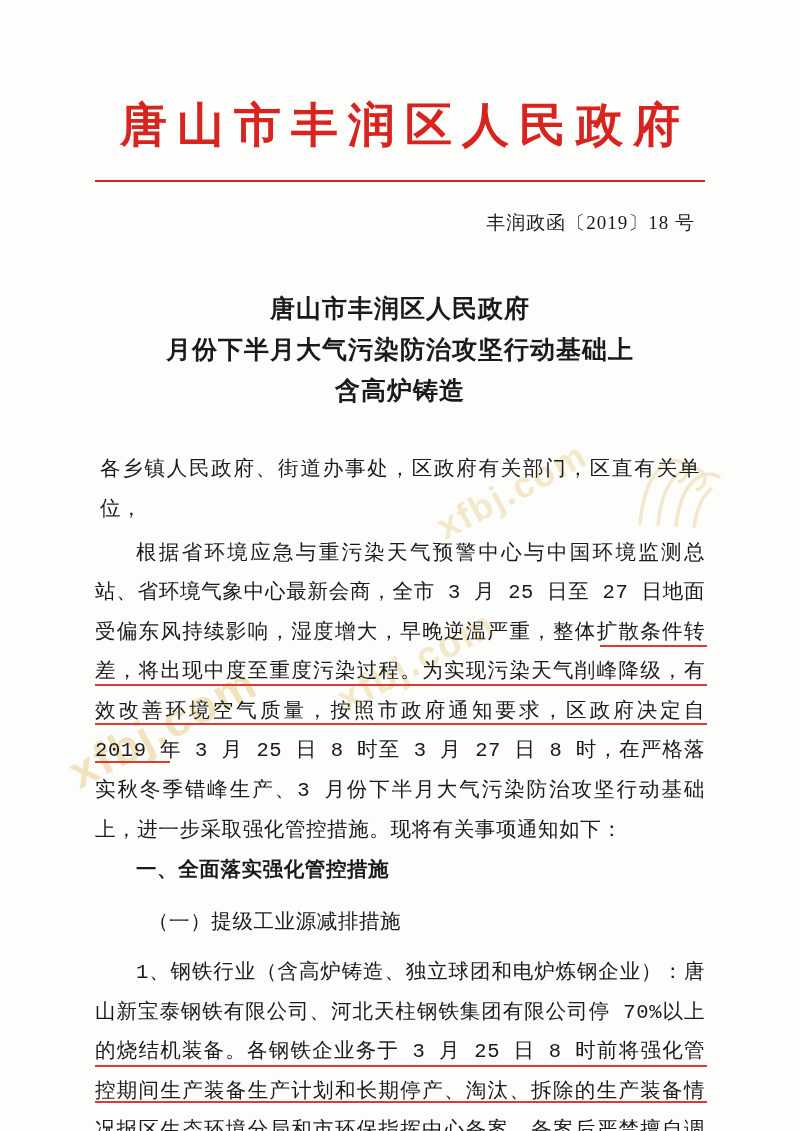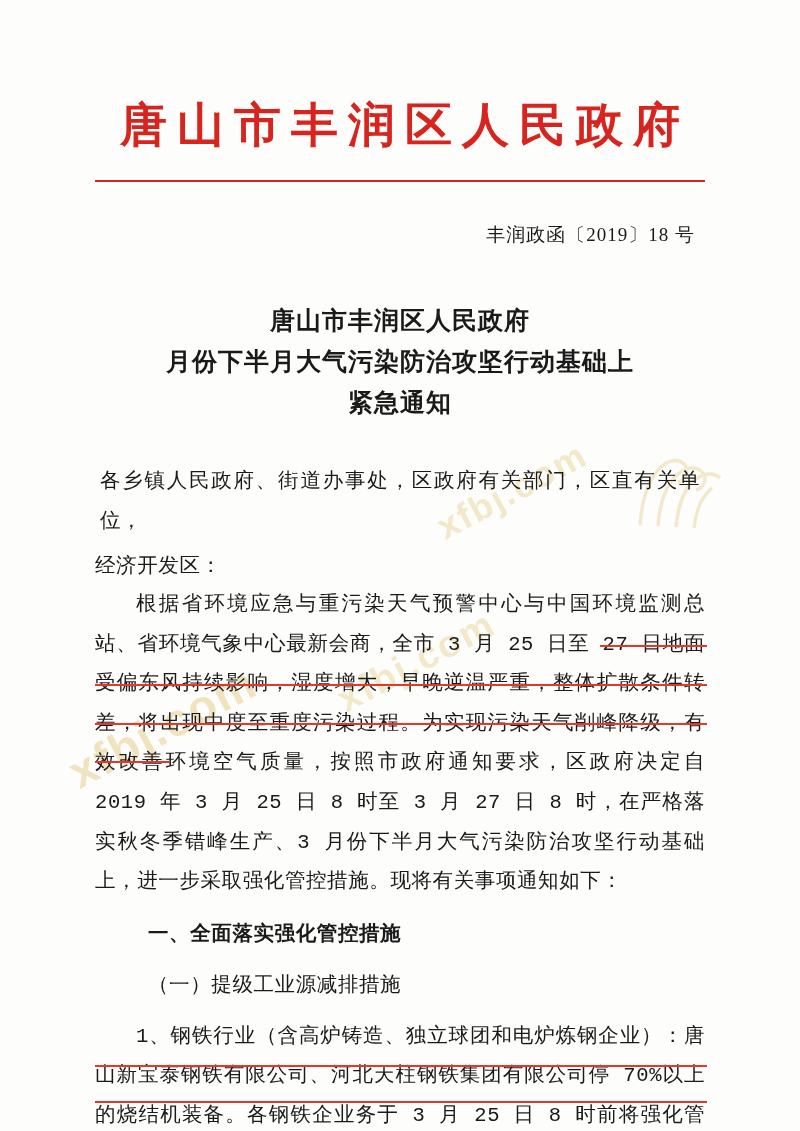--- a/index.html
+++ b/index.html
@@ -71,21 +71,21 @@
     text-indent: 10px;
   }
   .masthead-rule {
     margin-top: 28px;
     height: 2px;
     background: #d8241f;
   }
 
   
   .doc-number {
-    margin-top: 40px;
+    margin-top: 28px;
     text-align: right;
     font-size: 19px;
     letter-spacing: 1px;
     padding-right: 10px;
   }
 
   
   .doc-title {
     margin-top: 52px;
     text-align: center;
@@ -142,28 +142,27 @@
   <div class="masthead">
     <div class="masthead-title">唐山市丰润区人民政府</div>
     <div class="masthead-rule"></div>
   </div>
 
   <div class="doc-number">丰润政函〔2019〕18 号</div>
 
   <div class="doc-title">
     <div>唐山市丰润区人民政府</div>
     <div>月份下半月大气污染防治攻坚行动基础上</div>
-    <div>紧急通知</div>
+    <div>含高炉铸造</div>
   </div>
 
   <div class="body-text">
     <p class="p-flat" style="margin:5px">各乡镇人民政府、街道办事处，区政府有关部门，区直有关单位，</p>
-    <p class="p-flat" style="margin:0">经济开发区：</p>
     <p class="p-indent" style="margin:0">根据省环境应急与重污染天气预警中心与中国环境监测总站、省环境气象中心最新会商，全市 3 月 25 日至 27 日地面受偏东风持续影响，湿度增大，早晚逆温严重，整体扩散条件转差，将出现中度至重度污染过程。为实现污染天气削峰降级，有效改善环境空气质量，按照市政府通知要求，区政府决定自 2019 年 3 月 25 日 8 时至 3 月 27 日 8 时，在严格落实秋冬季错峰生产、3 月份下半月大气污染防治攻坚行动基础上，进一步采取强化管控措施。现将有关事项通知如下：</p>
-    <p class="p-head" style="margin:12px">一、全面落实强化管控措施</p>
+    <p class="p-head" style="margin:0">一、全面落实强化管控措施</p>
     <p class="p-subhead" style="margin:12px">（一）提级工业源减排措施</p>
     <p class="p-indent" style="margin:0">1、钢铁行业（含高炉铸造、独立球团和电炉炼钢企业）：唐山新宝泰钢铁有限公司、河北天柱钢铁集团有限公司停 70%以上的烧结机装备。各钢铁企业务于 3 月 25 日 8 时前将强化管控期间生产装备生产计划和长期停产、淘汰、拆除的生产装备情况报区生态环境分局和市环保指挥中心备案，备案后严禁擅自调整。禁止将长期停产、淘汰、拆除的生产装备纳入停产比例。</p>
 
   </div>
 
   <div class="rule-line" style="left:600px; top:645px;  width:107px;"></div>
   <div class="rule-line" style="left:95px;  top:684px;  width:612px;"></div>
   <div class="rule-line" style="left:95px;  top:723px;  width:612px;"></div>
   <div class="rule-line" style="left:95px;  top:761px;  width:75px;"></div>
   <div class="rule-line" style="left:95px;  top:1065px; width:612px;"></div>

